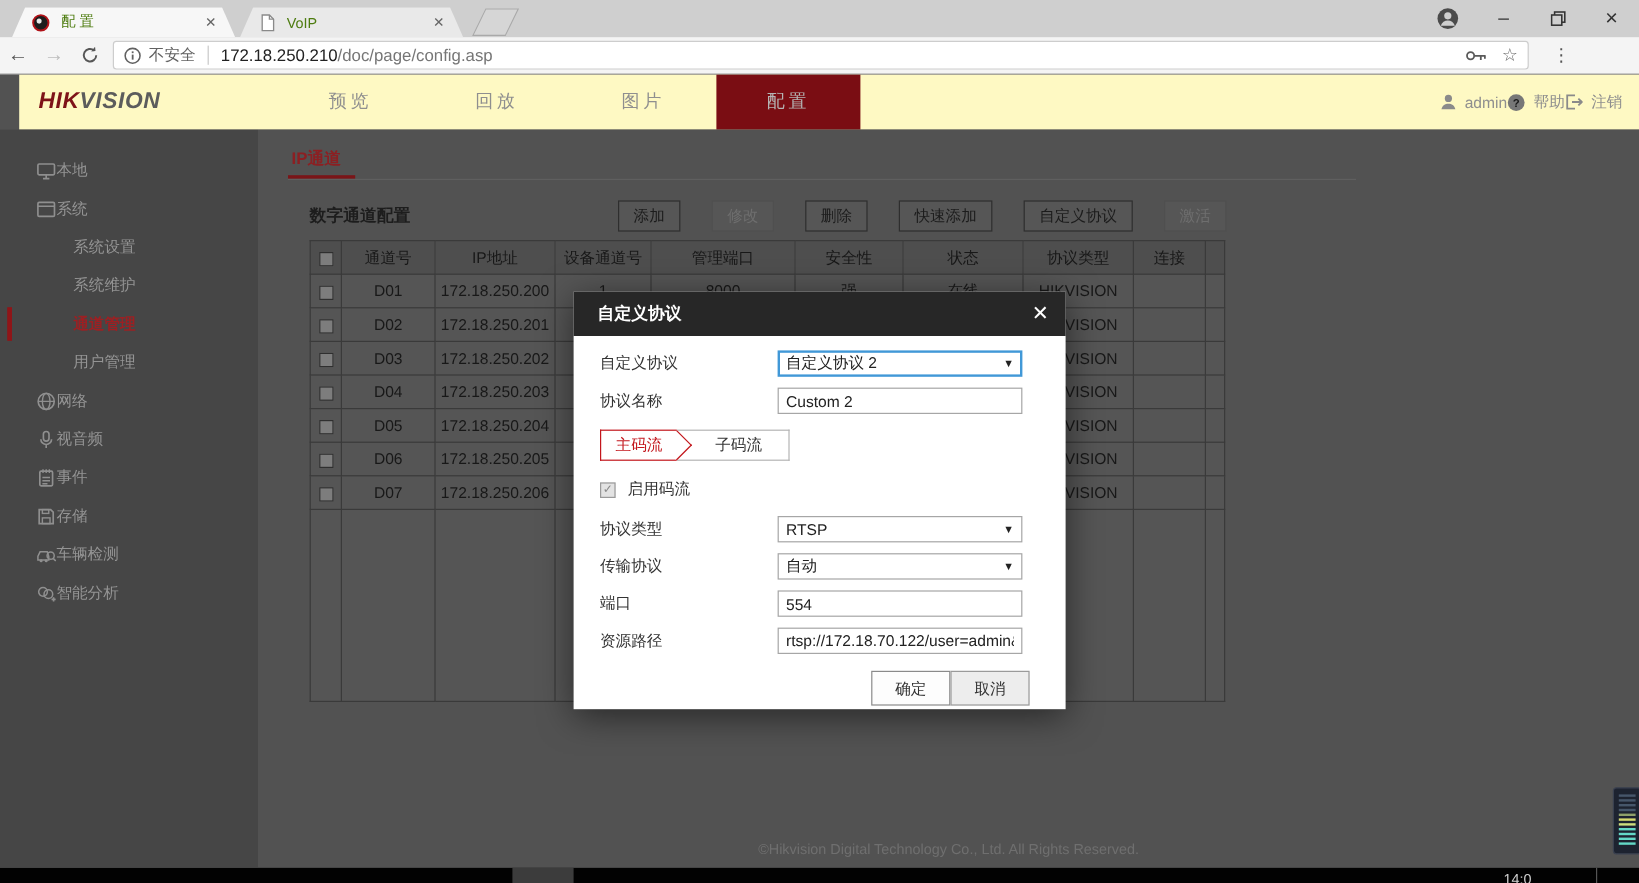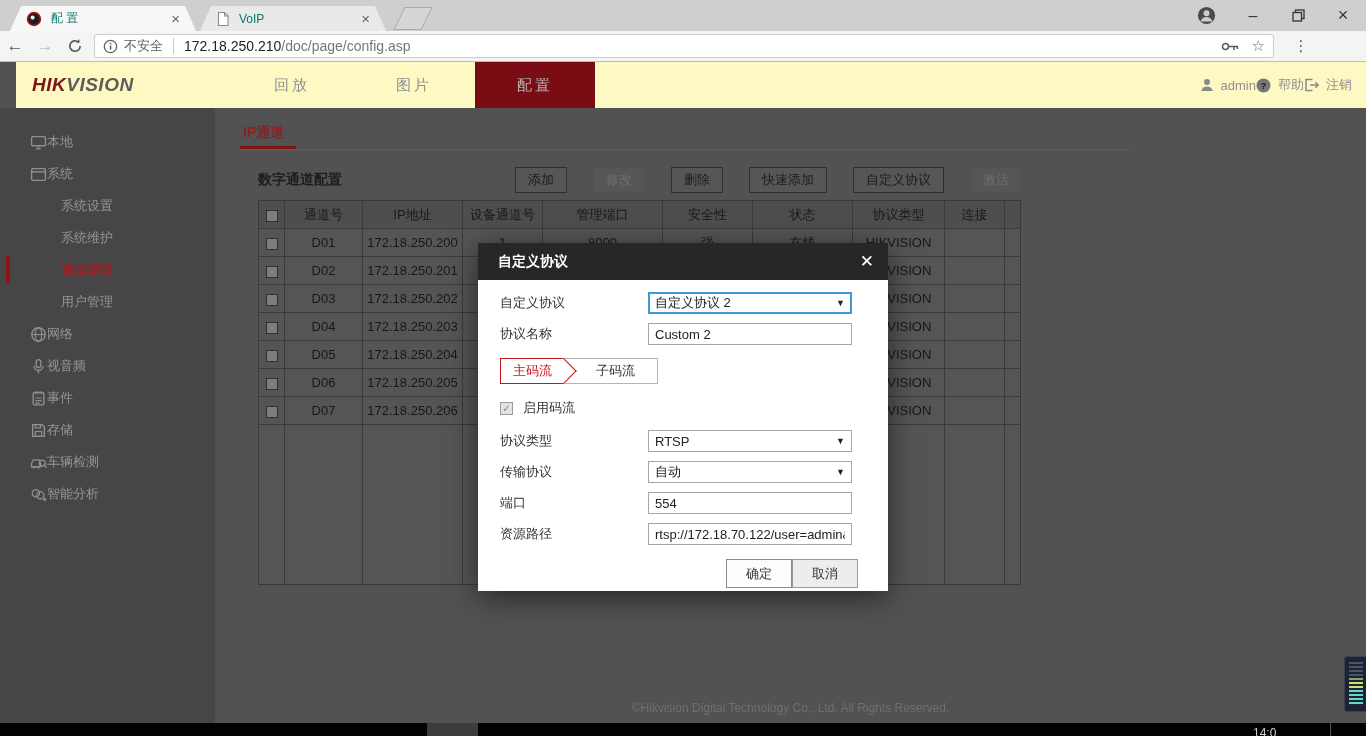--- a/index.html
+++ b/index.html
@@ -6,21 +6,21 @@
   html,body { width:1366px; height:736px; overflow:hidden; }
   body { font-family:"Liberation Sans","DejaVu Sans",sans-serif; background:#000; position:relative; }
   .screen { position:absolute; inset:0; width:1366px; height:736px; background:#cfcfcf; }
 
   
   .tabstrip { position:absolute; left:0; top:0; width:1366px; height:31px; background:#cfcfcf; }
   .btab { position:absolute; top:6px; height:25px; display:flex; align-items:center; padding:0 10px 0 16px;
           clip-path:polygon(0 100%, 11px 0, calc(100% - 11px) 0, 100% 100%); }
   .btab.active { left:10px; width:186px; background:#f7f7f7; }
   .btab.inactive { left:200px; width:186px; background:#e9e9e9; }
-  .btab .ttl { flex:1 1 auto; font-size:12px; color:#0f766e; margin-left:9px; white-space:nowrap; overflow:hidden; }
+  .btab .ttl { flex:1 1 auto; font-size:12px; color:#4d7c0f; margin-left:9px; white-space:nowrap; overflow:hidden; }
   .btab .tclose { font-size:15px; color:#666; margin-right:6px; cursor:default; }
   .newtab { position:absolute; left:399px; top:7px; width:28px; height:23px; background:#d6d6d6;
             border:1px solid #a9a9a9; transform:skewX(-26deg); }
   .winbtn { position:absolute; top:0; height:31px; display:flex; align-items:center; justify-content:center; color:#333; }
   .profile-btn { left:1192px; width:28px; }
   .min-btn { left:1238px; width:30px; font-size:16px; }
   .restore-btn { left:1283px; width:30px; }
   .close-btn { left:1328px; width:30px; font-size:18px; }
 
   .toolbar { position:absolute; left:0; top:31px; width:1366px; height:31px; background:#f4f4f4; border-bottom:1px solid #bdbdbd; display:flex; align-items:center; }
@@ -193,20 +193,21 @@
   </div>
 
   <div class="page">
 
     <div class="navbar">
       <div class="logo">
         <span class="hik">HIK</span>
           <span class="vision">VISION</span>
       </div>
       <div class="nav-menu" id="nav-menu">
+          <div class="nav-item">预览</div>
           <div class="nav-item">回放</div>
           <div class="nav-item">图片</div>
           <div class="nav-item active">配置</div>
         </div>
       <div class="nav-right">
         <span class="nav-user">
           <span>
             <svg width="14" height="14" viewBox="0 0 14 14">
                 <circle cx="7" cy="4" r="3" fill="#8a8a8a"></circle>
                 <path d="M1.2 13c.8-3.2 3-4.6 5.8-4.6s5 1.4 5.8 4.6z" fill="#8a8a8a"></path>

